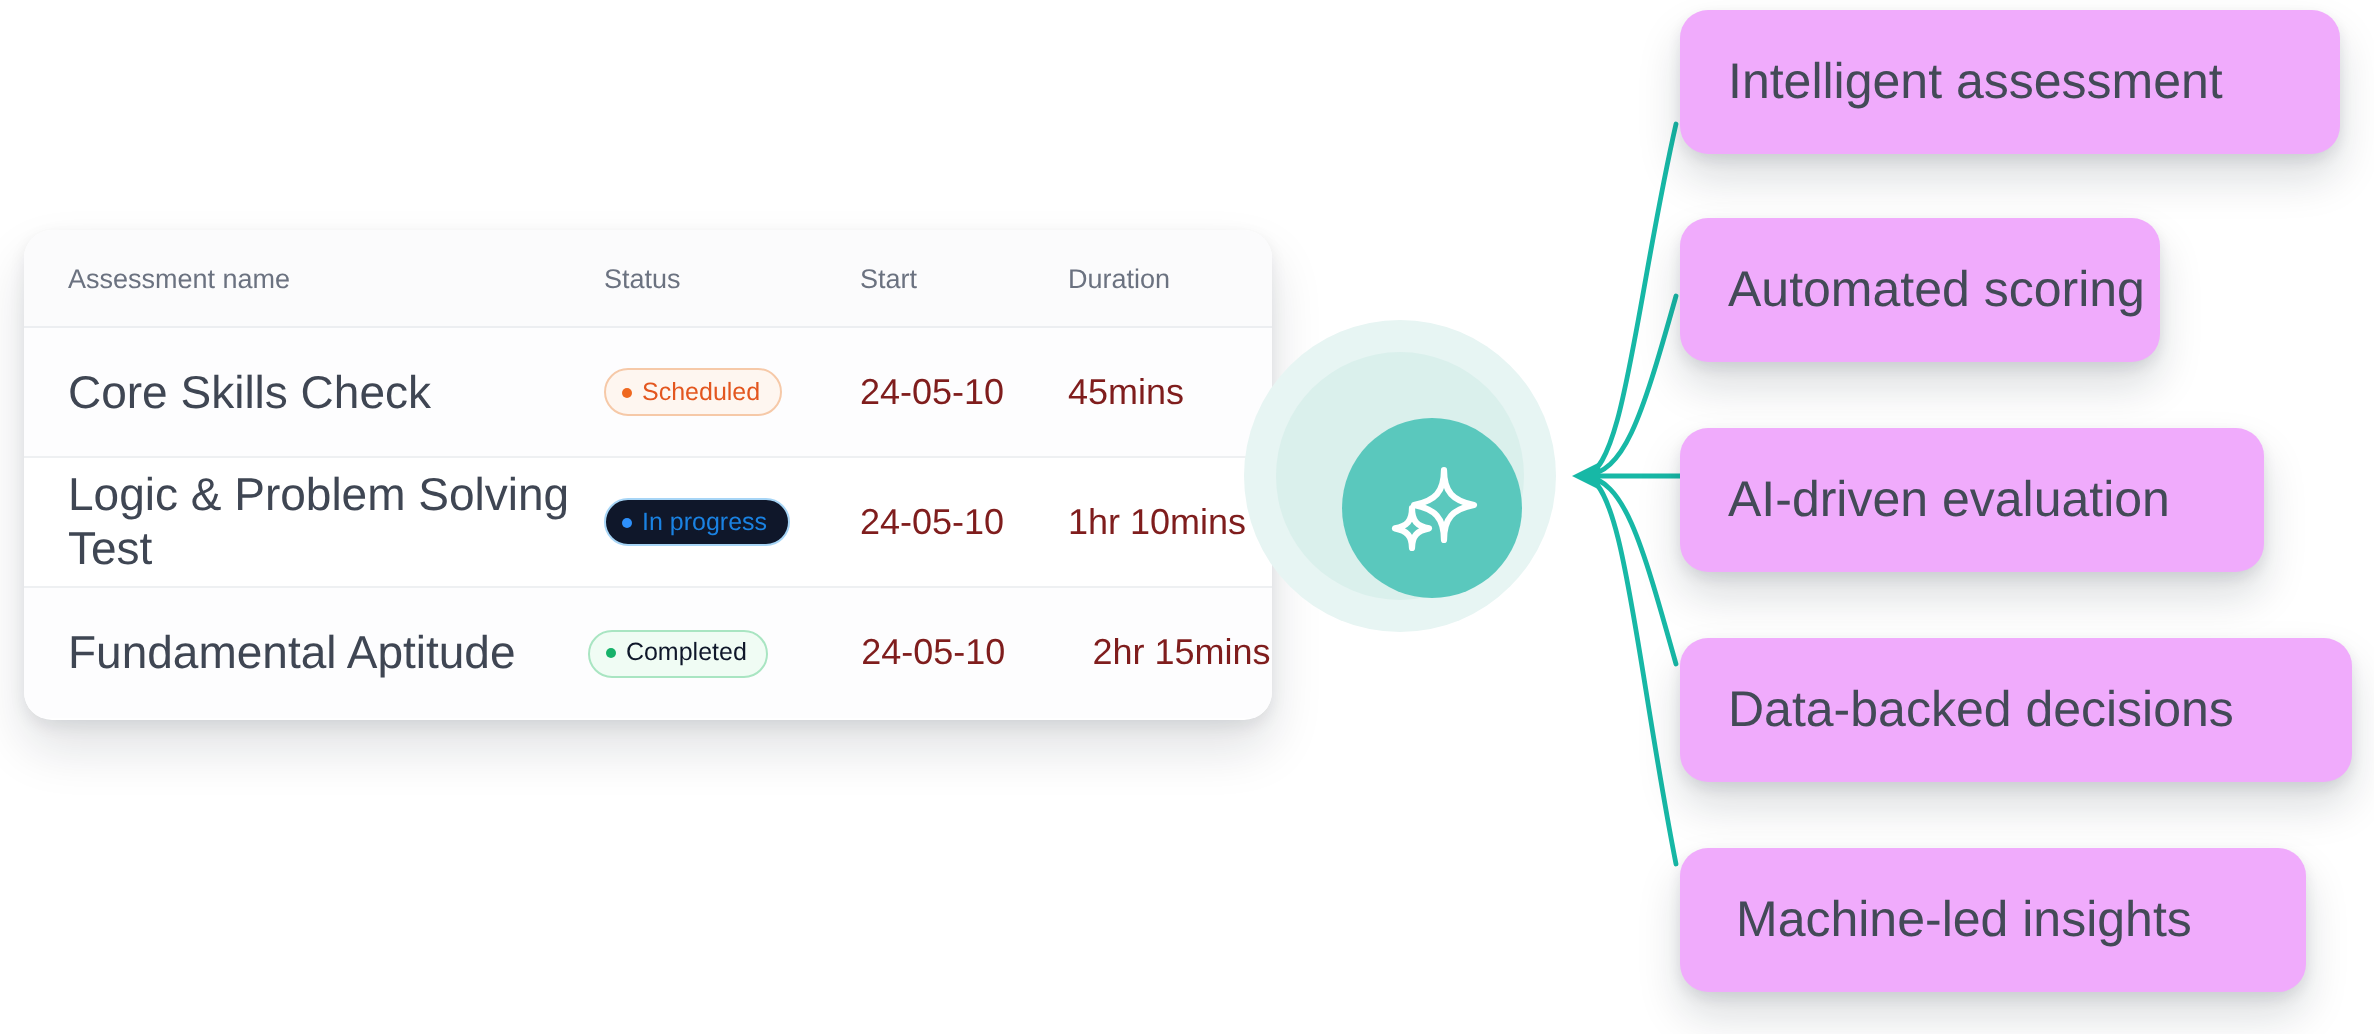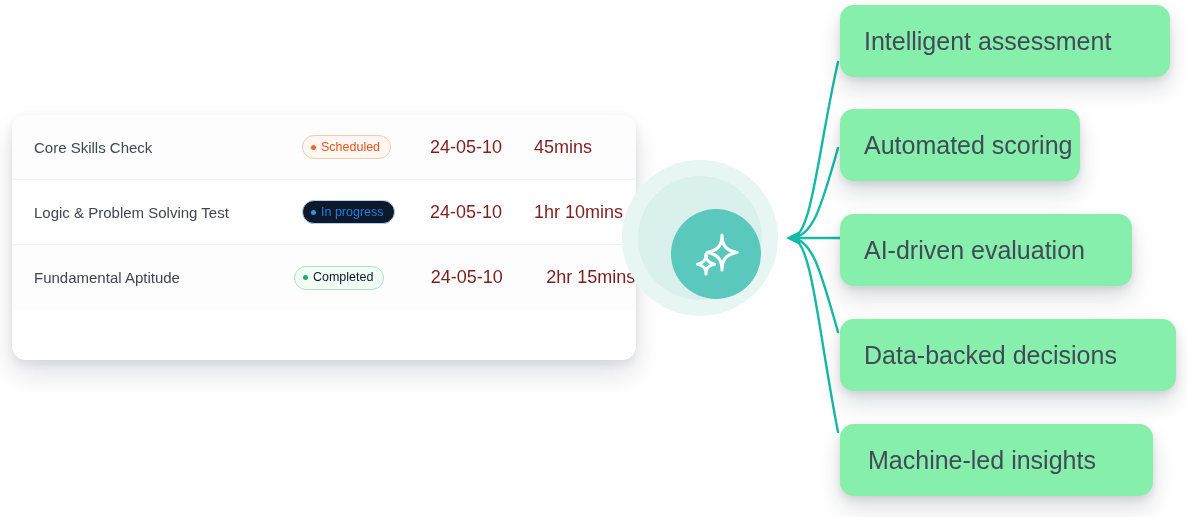--- a/index.html
+++ b/index.html
@@ -66,21 +66,21 @@
   .tbody-row.alt { background: #fdfdfe; }
   .tbody-row:last-child { border-bottom: none; gap: 24px; }
 
   .cell { box-sizing: border-box; }
   .c-name     { width: 290px; padding-left: 22px; }
   .c-status   { width: 128px; }
   .c-start    { width: 104px; }
   .c-duration { width: 102px; }
 
   .tbody-row .c-name {
-    font-size: 15px;
+    font-size: 23px;
     color: #3f4653;
   }
   .tbody-row .c-start,
   .tbody-row .c-duration {
     font-size: 18px;
     color: #7f1d1d;
   }
 
   .pill {
     display: inline-flex;
@@ -153,21 +153,21 @@
   }
 
   
   .fcard {
     position: absolute;
     height: 72px;
     display: flex;
     align-items: center;
     padding: 0 24px;
     box-sizing: border-box;
-    background: #86efac;
+    background: #f0abfc;
     border-radius: 14px;
     box-shadow: 0 12px 22px rgba(16, 24, 40, 0.15),
                 0 3px 7px rgba(16, 24, 40, 0.09);
     z-index: 3;
   }
   .fcard span {
     font-size: 25px;
     color: #434a57;
     white-space: nowrap;
     font-weight: 400;
@@ -184,20 +184,26 @@
       <path d="M 792 238 C 812 236 820 212 838 148"></path>
       <path d="M 792 238 L 840 238"></path>
       <path d="M 792 238 C 812 240 820 268 838 332"></path>
       <path d="M 792 238 C 812 240 818 330 838 432"></path>
     </g>
     <path d="M 786 238 L 800 231 L 800 245 Z" fill="#17b8a6"></path>
   </svg>
 
   <div id="table-card">
 
+    <div class="trow" id="table-head">
+      <div class="cell c-name">Assessment name</div>
+      <div class="cell c-status">Status</div>
+      <div class="cell c-start">Start</div>
+      <div class="cell c-duration">Duration</div>
+    </div>
 
     <div class="trow tbody-row alt">
       <div class="cell c-name">Core Skills Check</div>
       <div class="cell c-status">
         <span class="pill scheduled">
           <span class="dot"></span>
           <span>Scheduled</span>
         </span>
       </div>
       <div class="cell c-start">24-05-10</div>

